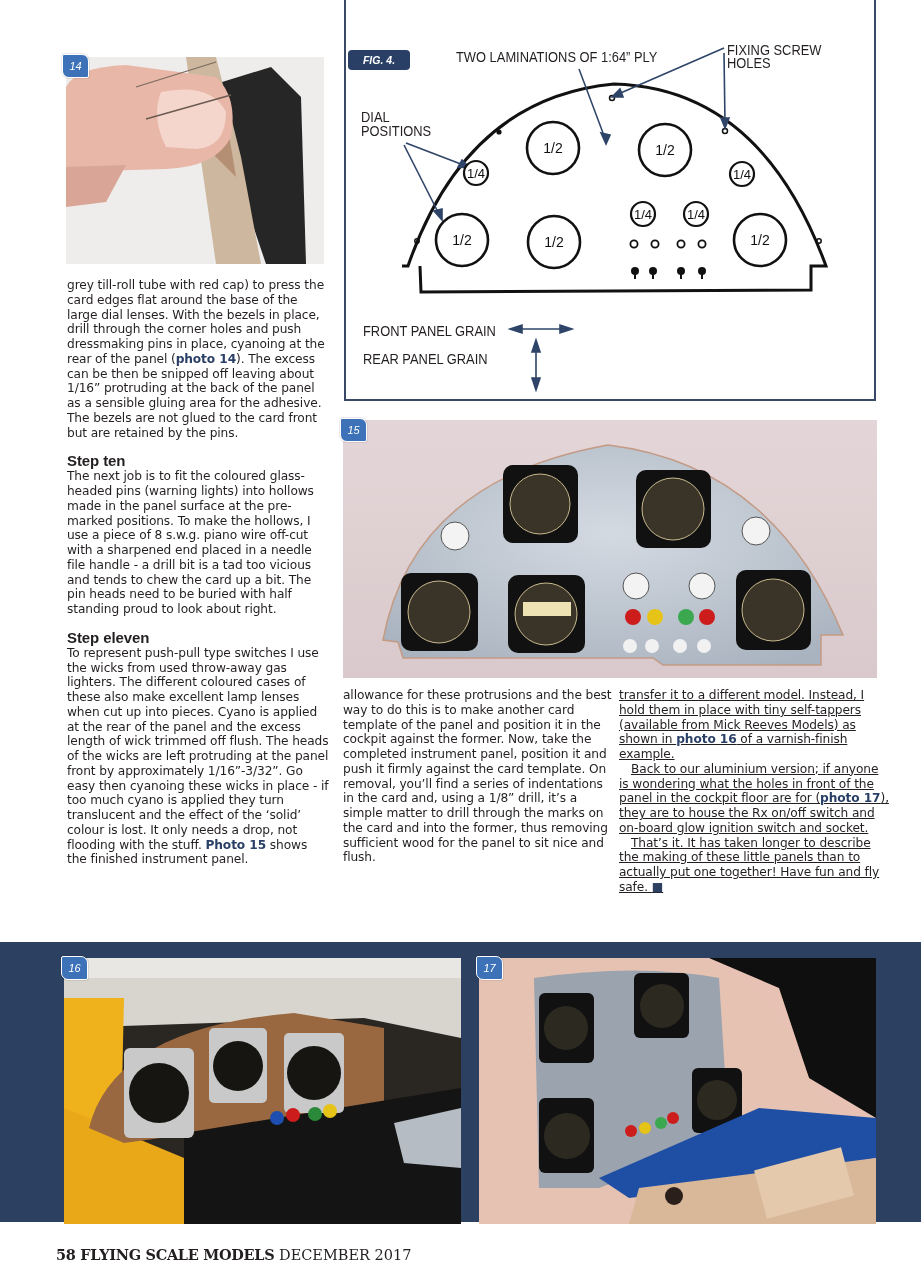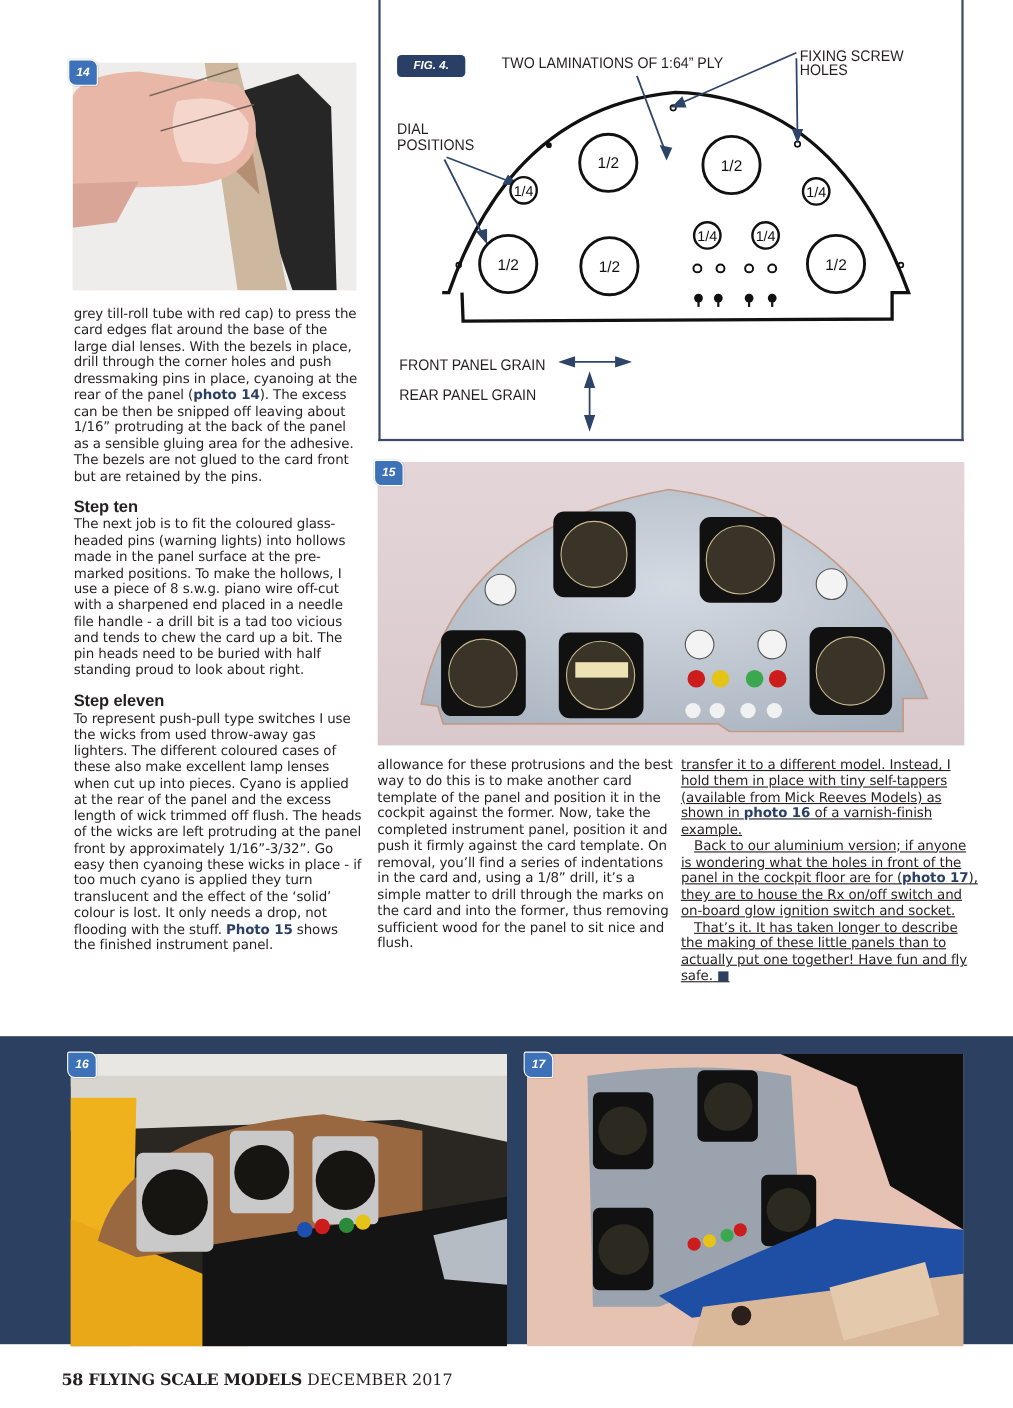--- a/index.html
+++ b/index.html
@@ -17,32 +17,32 @@
   .body-text .indent { text-indent: 12px; }
   .ref { font-weight: bold; color: #2a3f66; }
   .step-head {
     font-family: "Liberation Sans", sans-serif; font-weight: bold;
     font-size: 15px; line-height: 17px; margin: 12px 0 0 0; color: #231f20;
   }
   .badge {
     position: absolute; width: 25px; height: 22px;
     background: #3d72b8; color: #fff; border: 1.5px solid #fff;
     border-radius: 2px 7px 2px 7px;
-    font-family: "Liberation Sans", sans-serif; font-weight: bold; font-style: italic;
+    font-family: "Liberation Sans", sans-serif; font-weight: normal; font-style: italic;
     font-size: 11px; line-height: 22px; text-align: center;
     box-shadow: 0 0 0 1px rgba(0,0,0,0.08);
   }
   
   #fig4 {
     left: 344px; top: -2px; width: 532px; height: 403px;
     border: 2px solid #3a4a66; border-top: none; box-sizing: border-box;
     background: #fff;
   }
   .fig-label {
-    position: absolute; left: 15px; top: 52px; width: 62px; height: 20px;
+    position: absolute; left: 2px; top: 52px; width: 62px; height: 20px;
     background: #2a3f66; color: #fff; border-radius: 4px;
     font-family: "Liberation Sans", sans-serif; font-weight: bold; font-style: italic;
     font-size: 10.5px; line-height: 20px; text-align: center;
   }
   .fig-text {
     position: absolute; font-family: "Liberation Sans", sans-serif;
     font-size: 14px; line-height: 14px; color: #231f20;
     transform: scaleX(0.92); transform-origin: left top; white-space: nowrap;
   }
   

